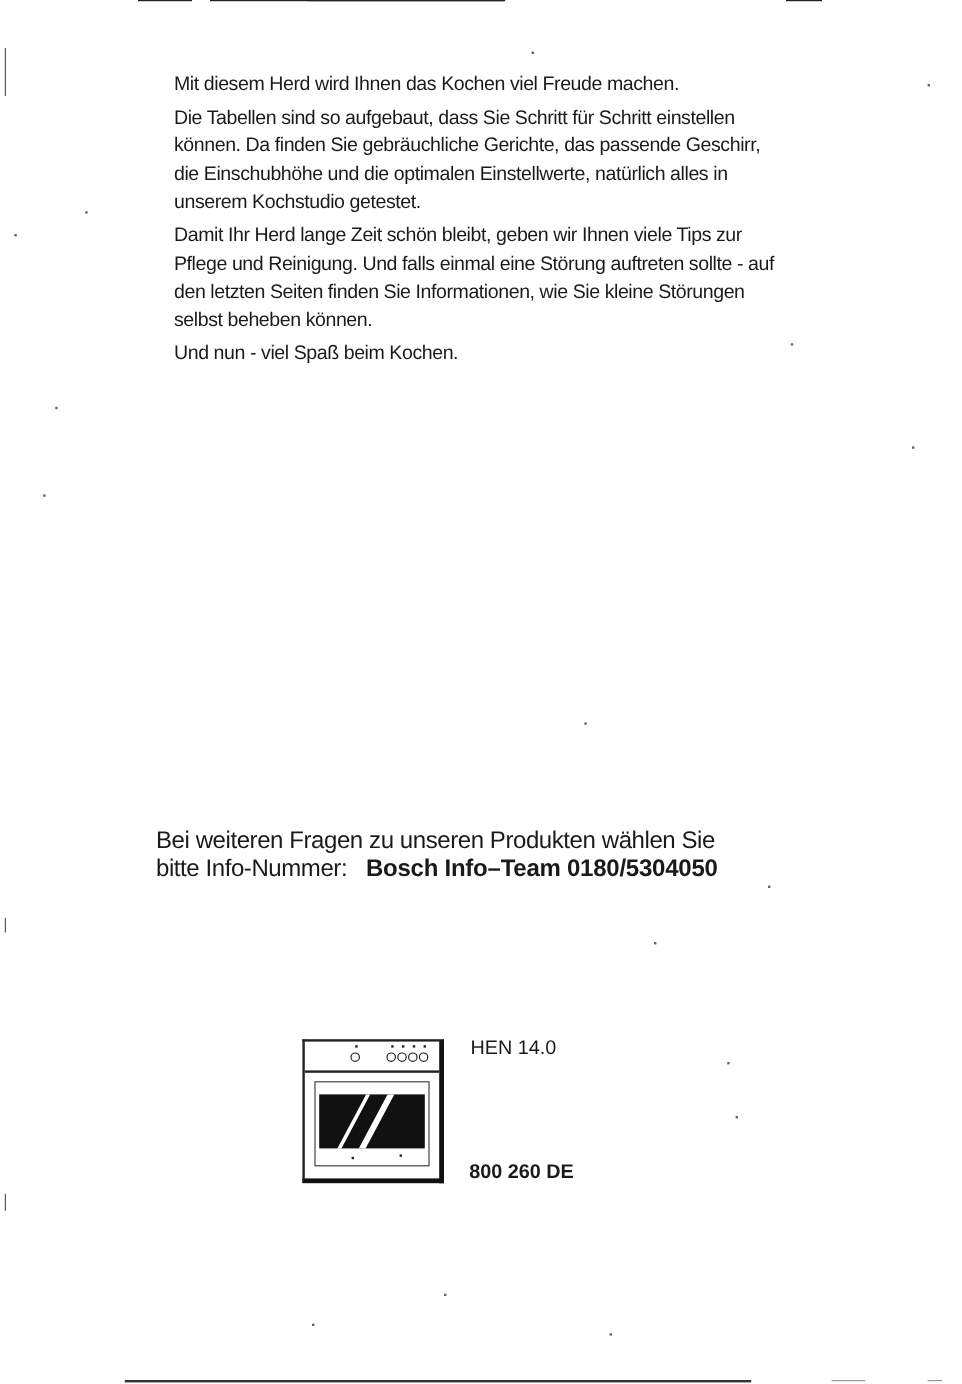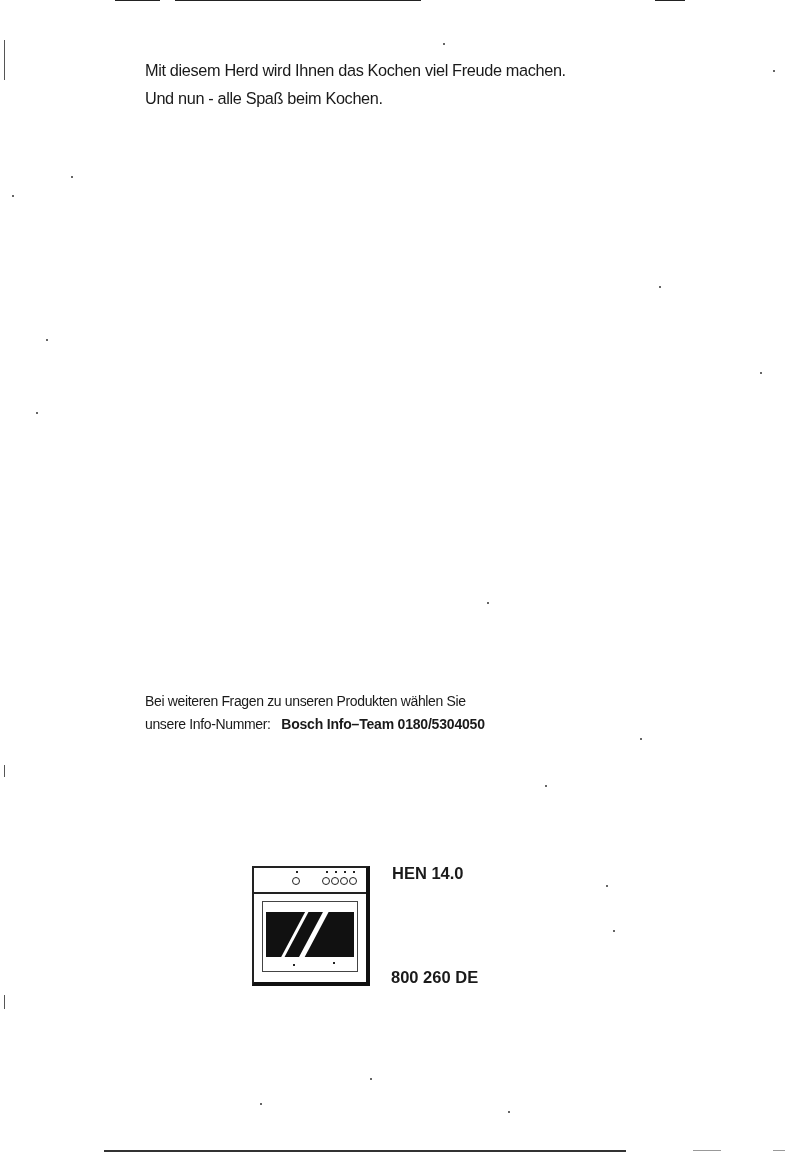--- a/index.html
+++ b/index.html
@@ -2,63 +2,65 @@
 <html><head>
 <meta charset="utf-8">
 <style>
   html, body { margin:0; padding:0; background:#ffffff; }
   body { width:802px; height:1153px; position:relative; overflow:hidden;
          font-family:"Liberation Sans", sans-serif; color:#1a1a1a; }
   .page { position:absolute; left:0; top:0; width:642px; height:1153px; }
   .intro { position:absolute; left:145px; top:59px; width:500px;
            font-size:16.3px; line-height:23.6px; letter-spacing:-0.35px; }
   .intro p { margin:0 0 4px 0; }
-  .contact { position:absolute; left:145px; top:690px; width:520px;
-             font-size:14px; line-height:23px; letter-spacing:-0.35px; }
+  .contact { position:absolute; left:130px; top:690px; width:520px;
+             font-size:20px; line-height:23px; letter-spacing:-0.35px; }
   .contact b { font-weight:bold; letter-spacing:-0.2px;margin-top:10px; }
   .title-block { position:absolute; left:243px; top:804px; width:325px; }
   .title { font-size:20px; font-weight:bold; letter-spacing:-0.2px; margin-left:2px; }
   .title-rule { height:2px; background:#1a1a1a; margin-top:8px; }
   .oven { position:absolute; left:252px; top:866px; width:118px; height:120px;
           border:2px solid #222; border-right:4px solid #111; border-bottom:4px solid #111;
           box-sizing:border-box; background:#fff; }
   .oven .panel { position:absolute; left:0; top:0; right:0; height:24px; border-bottom:2px solid #222; }
   .oven .knob { position:absolute; top:9px; width:8px; height:8px; border:1.5px solid #222; border-radius:50%; box-sizing:border-box; }
   .oven .dot { position:absolute; top:3px; width:2px; height:2px; background:#222; }
   .oven .door { position:absolute; left:8px; top:33px; right:8px; bottom:10px; border:1px solid #444; }
   .oven .window { position:absolute; left:3px; top:10px; right:3px; height:45px; background:#111; overflow:hidden; }
   .oven .stripe { position:absolute; top:-6px; width:5px; height:62px; background:#fff; transform:rotate(28deg); }
-  .model { position:absolute; left:392px; top:864px; font-size:16.5px; font-weight:bold;text-align:right; }
+  .model { position:absolute; left:392px; top:864px; font-size:16.5px; font-weight:normal;text-align:right; }
   .partno { position:absolute; left:391px; top:968px; font-size:16.5px; font-weight:bold; }
   .scan-line { position:absolute; height:2px; background:#222; }
   .speck { position:absolute; width:2px; height:2px; background:#666; }
   .vmark { position:absolute; width:1px; background:#555; }
 </style>
 </head>
 <body>
 
 <div class="page">
 
   <div class="scan-line" style="left:115px;top:0;width:45px;height:1px;"></div>
   <div class="scan-line" style="left:175px;top:0;width:245px;height:1px;"></div>
   <div class="scan-line" style="left:256px;top:0;width:165px;height:1px;"></div>
   <div class="scan-line" style="left:655px;top:0;width:30px;height:1px;"></div>
   <div class="vmark" style="left:4px;top:40px;height:40px;"></div>
   <div class="vmark" style="left:4px;top:765px;height:12px;"></div>
   <div class="vmark" style="left:4px;top:995px;height:14px;"></div>
 
   <div class="intro">
     <p>Mit diesem Herd wird Ihnen das Kochen viel Freude machen.</p>
-    <p>Und nun - alle Spaß beim Kochen.</p>
+    <p>Die Tabellen sind so aufgebaut, dass Sie Schritt für Schritt einstellen können. Da finden Sie gebräuchliche Gerichte, das passende Geschirr, die Einschubhöhe und die optimalen Einstellwerte, natürlich alles in unserem Kochstudio getestet.</p>
+    <p>Damit Ihr Herd lange Zeit schön bleibt, geben wir Ihnen viele Tips zur Pflege und Reinigung. Und falls einmal eine Störung auftreten sollte - auf den letzten Seiten  finden Sie Informationen, wie Sie kleine Störungen selbst beheben können.</p>
+    <p>Und nun - viel Spaß beim Kochen.</p>
   </div>
 
   <div class="contact">
     <div>Bei weiteren Fragen zu unseren Produkten wählen Sie</div>
     <div>
-      <span>unsere Info-Nummer:</span>&nbsp;&nbsp;
+      <span>bitte Info-Nummer:</span>&nbsp;&nbsp;
       <b>Bosch Info–Team 0180/5304050</b>
     </div>
   </div>
 
 
   <div class="oven">
     <div class="panel">
       <span class="dot" style="left:42px;"></span>
       <span class="knob" style="left:38px;"></span>
       <span class="dot" style="left:72px;"></span>

